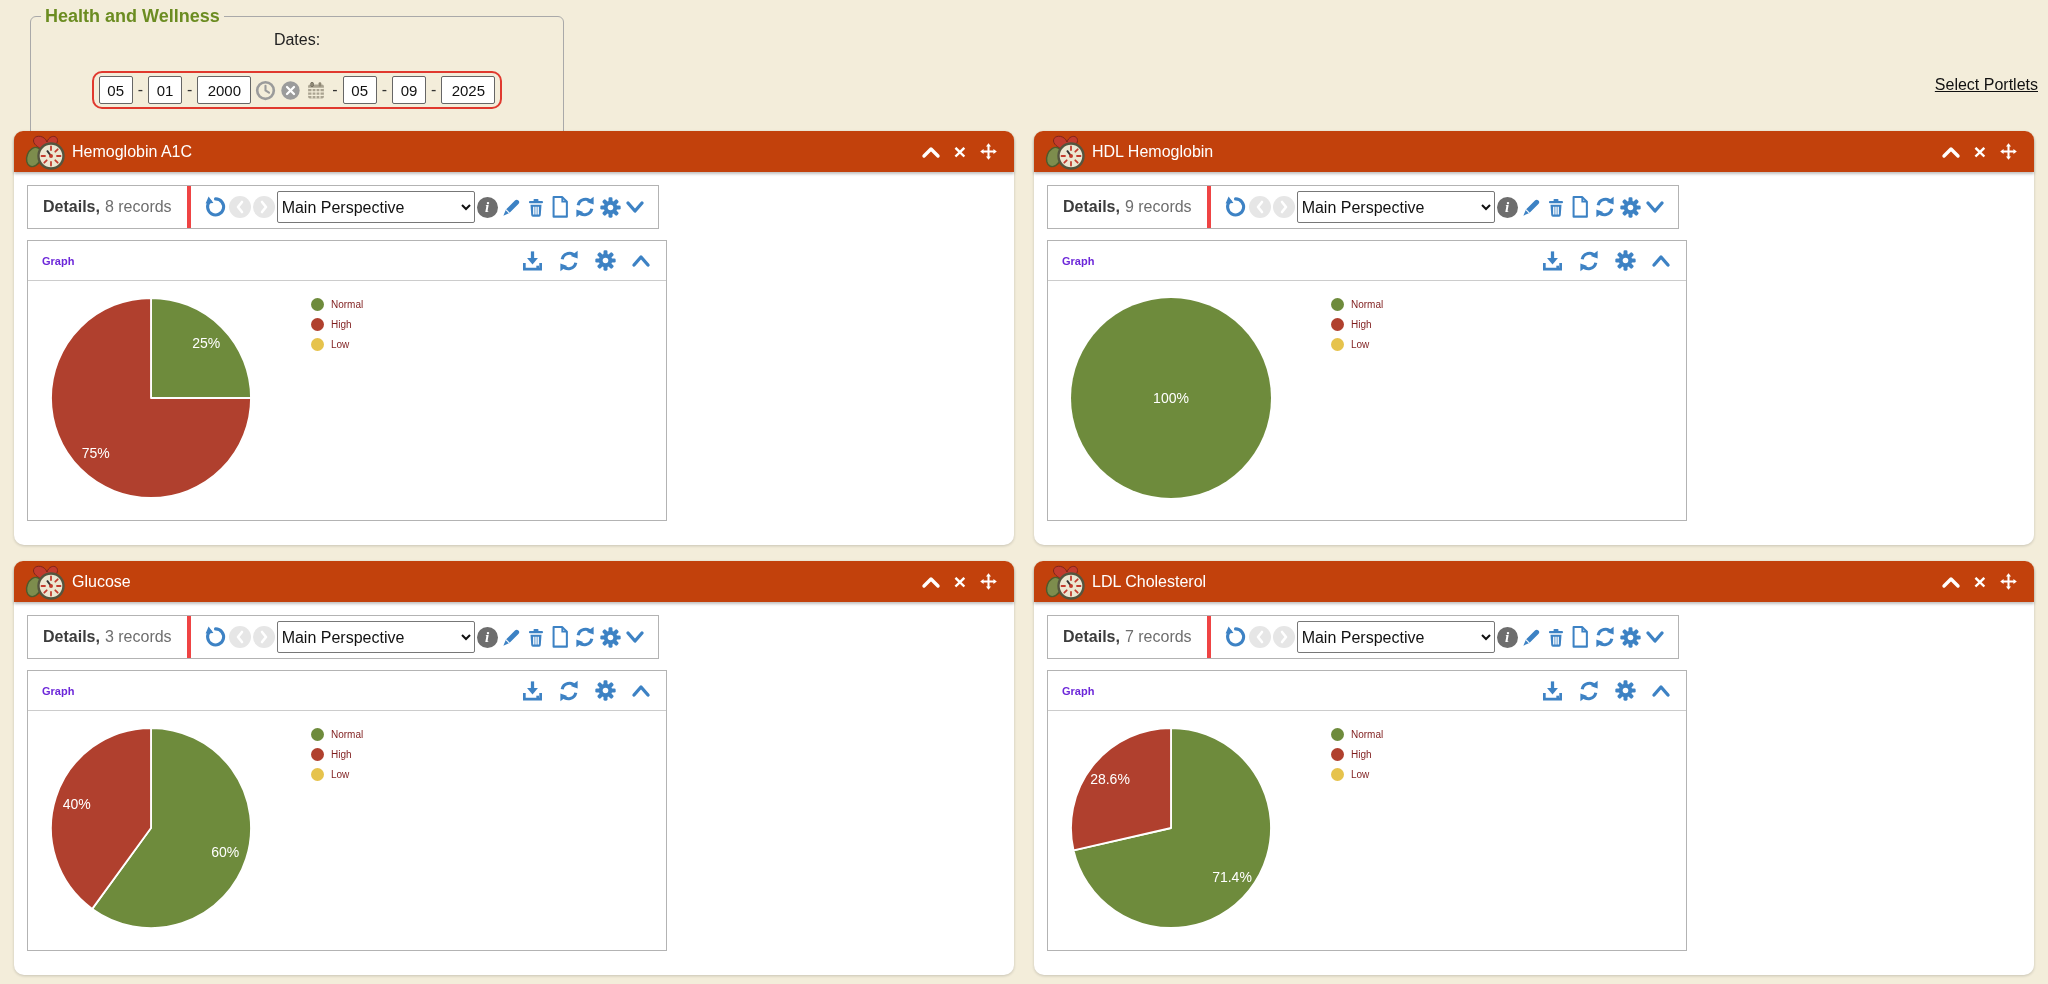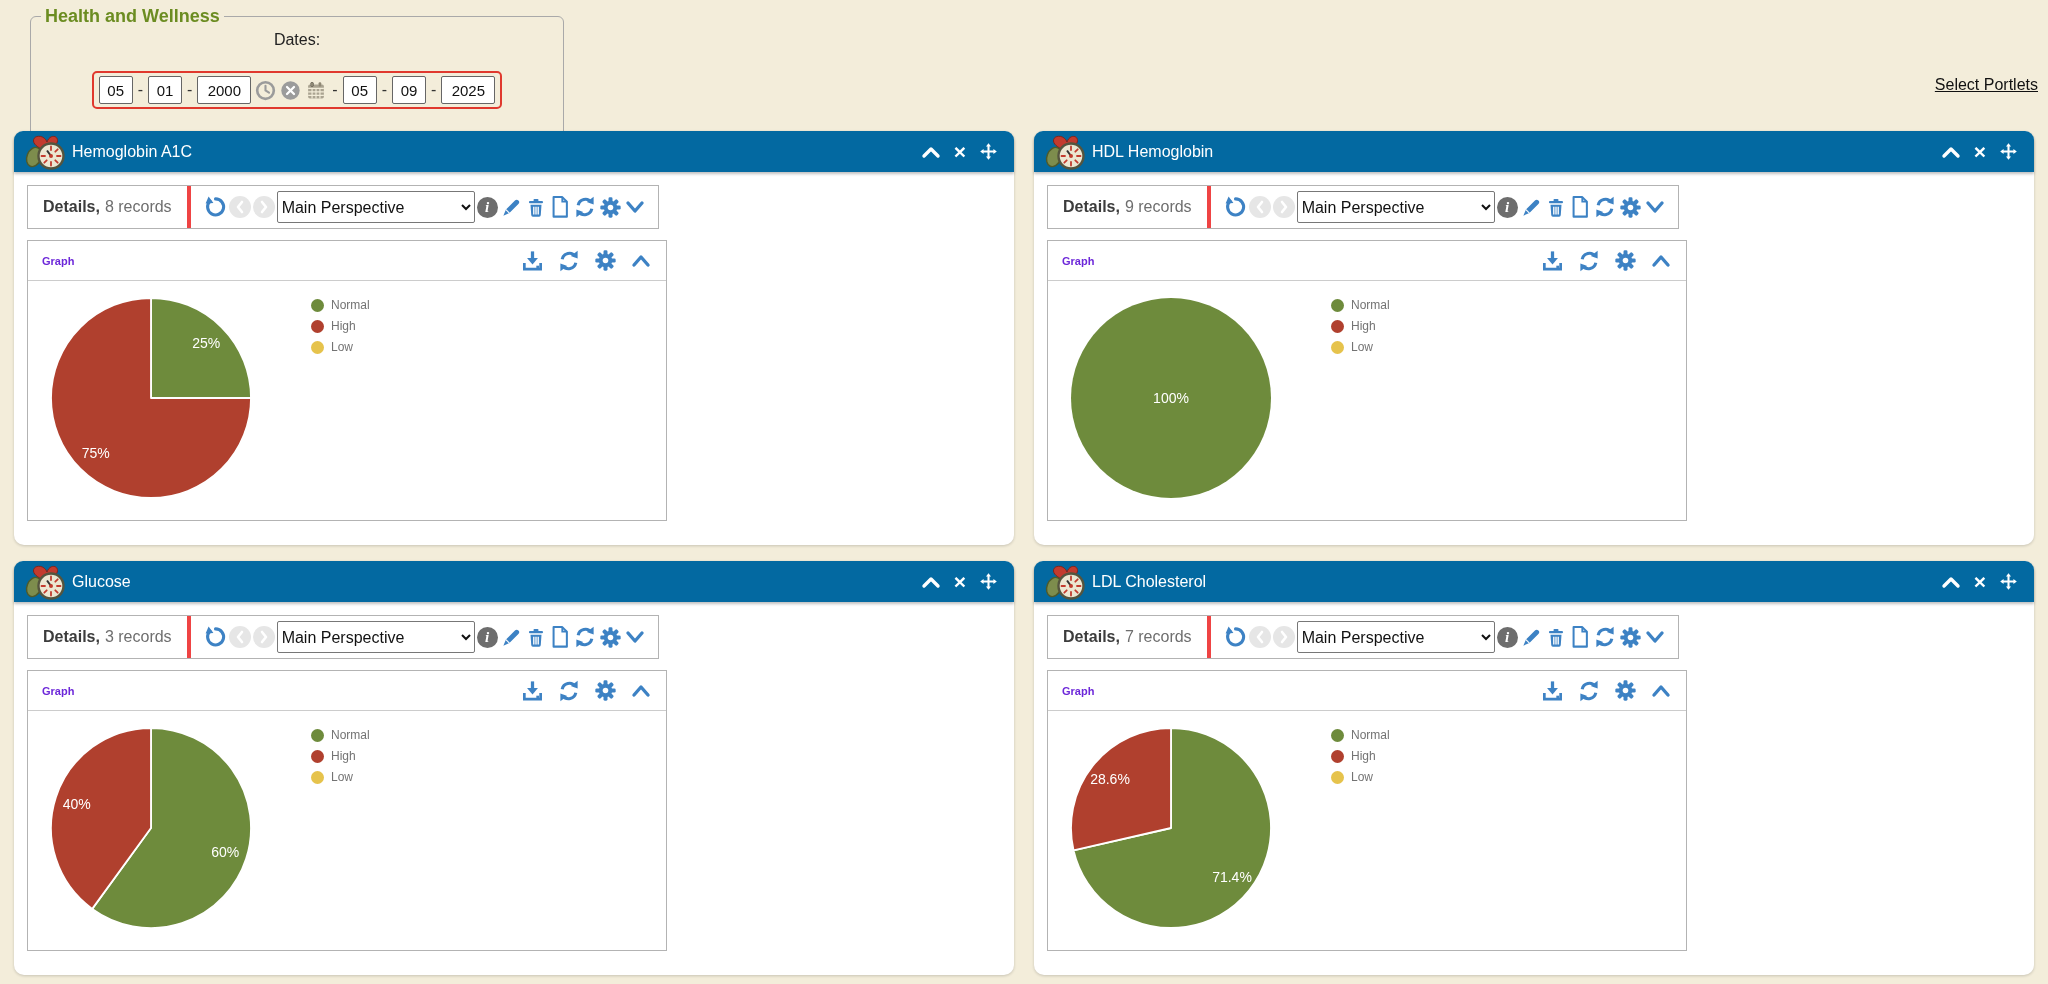--- a/index.html
+++ b/index.html
@@ -16,21 +16,21 @@
     position:absolute; left:30px; top:6px; width:534px;
     border:1px solid #a9a9a9; border-radius:6px;
     padding:4px 8px 8px 8px; background:transparent;
   }
   .hw-fieldset legend{
     color:#6b8c21; font-weight:bold; font-size:18px; padding:0 4px; margin-left:2px;
   }
   .dates-row{ display:flex; align-items:center; gap:22px; font-size:16px;flex-direction:column; }
   .red-box{
     display:inline-flex; align-items:center; gap:4px;
-    border:2px solid #e0392e; border-radius:5px; padding:3px 5px;
+    border:2px solid #e0392e; border-radius:10px; padding:3px 5px;
   }
   .date-input{ height:28px; border:1px solid #666; border-radius:2px;
     font-family:"Liberation Sans",sans-serif; font-size:15px; text-align:center; background:#fff; color:#111;}
   .w2{ width:34px; } .w4{ width:54px; }
   .dash{ color:#333; margin:0 1px; }
   .ico{ display:inline-flex; align-items:center; justify-content:center; }
   .search-btn{
     height:30px; padding:0 14px; font-size:16px; color:#111;
     font-family:"Liberation Sans",sans-serif;
     background:linear-gradient(#fefefe,#d8d8d8);
@@ -43,21 +43,21 @@
   
   .portlet-grid{
     position:absolute; top:131px; left:14px; right:14px;
     display:grid; grid-template-columns:1fr 1fr; column-gap:20px; row-gap:16px;
   }
   .portlet{
     background:#fff; border-radius:10px; height:414px;
     box-shadow:0 1px 3px rgba(0,0,0,.18);
   }
   .portlet-header{
-    position:relative; height:41px; background:#0369a1;
+    position:relative; height:41px; background:#c2410c;
     border-radius:9px 9px 0 0; display:flex; align-items:center;
     box-shadow:0 2px 3px rgba(0,0,0,.25);
   }
   .app-icon{ position:absolute; left:9px; top:-5px; }
   .portlet-title{ color:#fff; font-size:16px; margin-left:58px; }
   .portlet-controls{ margin-left:auto; display:flex; align-items:center; gap:13px; padding-right:16px; }
   .pc-btn{ color:#fff; display:inline-flex; align-items:center; cursor:pointer; }
   .x-glyph{ font-size:21px; font-weight:900; line-height:1; }
   .portlet-body{ padding:13px 14px 0 13px; }
   
@@ -89,21 +89,21 @@
     height:40px; display:flex; align-items:center; justify-content:space-between;
     padding:0 14px; border-bottom:1px solid #ccc;
   }
   .graph-title{ font-weight:bold; color:#6d28d9; font-size:11px; }
   .graph-tools{ display:flex; align-items:center; gap:13px; }
   .graph-area{ height:239px; position:relative; }
   .pie-wrap{ position:absolute; left:18px; top:12px; }
   .legend{ position:absolute; left:283px; top:17px; display:flex; flex-direction:column; gap:7px; }
   .legend-item{ display:flex; align-items:center; gap:7px; }
   .swatch{ width:13px; height:13px; border-radius:50%; display:inline-block; }
-  .legend-label{ font-size:12px; color:#737373; }
+  .legend-label{ font-size:10px; color:#7f1d1d; }
   svg text{ font-family:"Liberation Sans",sans-serif; }
 </style>
 </head>
 <body>
 
 <fieldset class="hw-fieldset">
   <legend>Health and Wellness</legend>
   <div class="dates-row">
     <span>Dates:</span>
     <span class="red-box">

